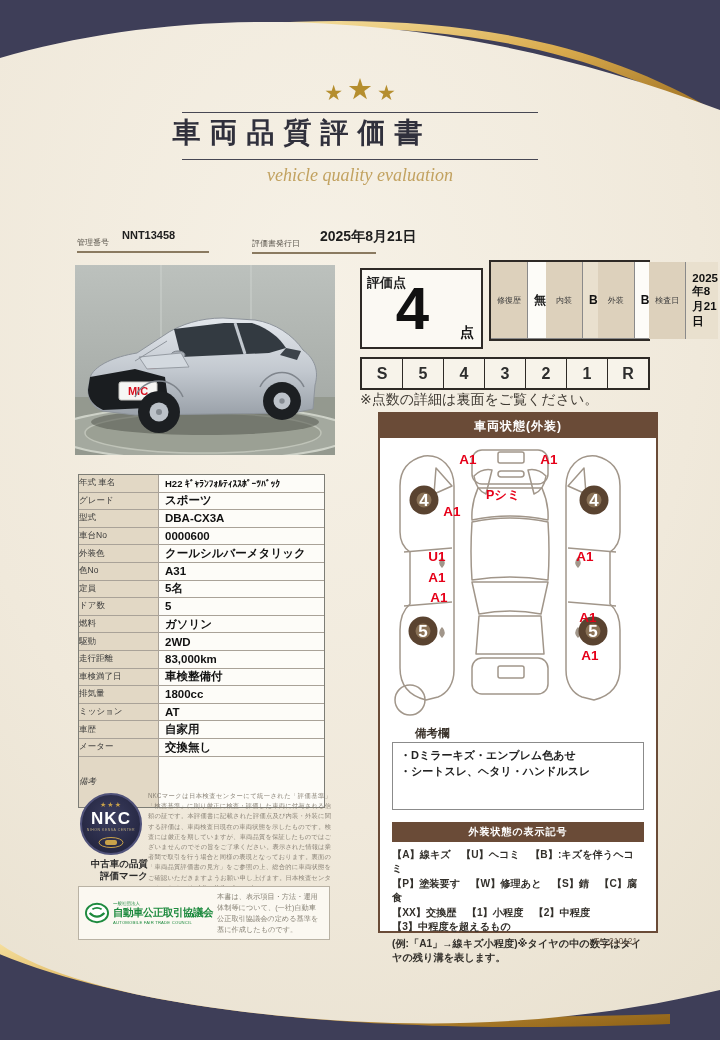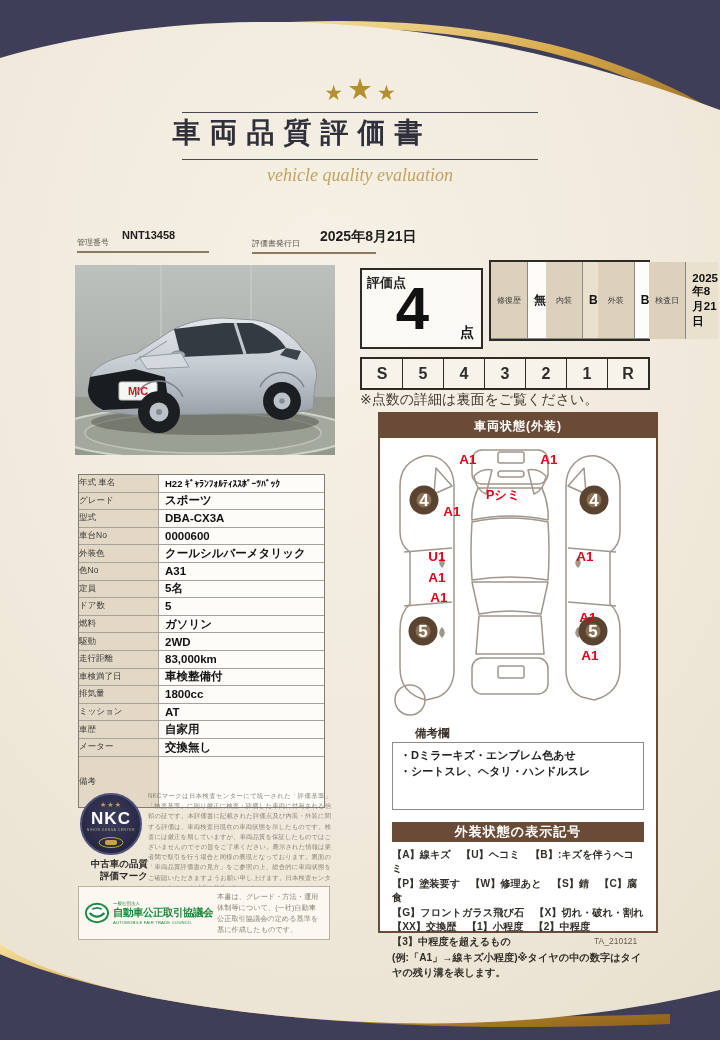--- a/index.html
+++ b/index.html
@@ -48,28 +48,28 @@
   .scale span:last-child{border-right:none;}
   .scale-note{left:360px;top:391px;font-size:14px;color:#3f3a33;z-index:3;}
   
   .spec{left:78px;top:474px;width:245px;border:1.5px solid #7d7d76;background:#fdfcf8;z-index:3;}
   .spec-row{display:flex;height:16.6px;border-bottom:1px solid #a9a298;}
   .spec-row:last-child{border-bottom:none;}
   .spec-row .kl{width:80px;background:#e2d8c5;font-size:8.5px;color:#3a3a3a;display:flex;align-items:center;border-right:1px solid #a9a298;box-sizing:border-box;}
   .spec-row .kv{flex:1;display:flex;align-items:center;padding-left:6px;font-size:11.5px;font-weight:bold;color:#111;}
   .spec-row .kv.small{font-size:9.5px;}
   .spec-row.tall{height:50px;}
-  .spec-row.tall .kl{align-items:center;}
+  .spec-row.tall .kl{align-items:center;font-style:italic;}
   
   .panel{left:378px;top:412px;width:280px;height:521px;border:2px solid #6a4b37;background:#fff;z-index:3;box-sizing:border-box;}
   .panel-head{height:24px;background:#6a4b37;color:#fff;font-size:12px;font-weight:bold;display:flex;align-items:center;justify-content:center;letter-spacing:1px;}
   .notes-title{position:absolute;left:12px;top:312px;font-size:11.5px;font-weight:bold;color:#3c342c;margin-left:23px;}
   .notes-box{position:absolute;left:12px;top:328px;width:252px;height:68px;border:1px solid #8b8b8b;box-sizing:border-box;padding:5px 7px;}
   .notes-box div{font-size:11px;font-weight:600;color:#222;line-height:1.45;}
-  .legend-bar{position:absolute;left:12px;top:408px;width:252px;height:20px;background:#6a4b37;color:#fff;font-size:13px;font-weight:bold;display:flex;align-items:center;justify-content:center;letter-spacing:1px;}
+  .legend-bar{position:absolute;left:12px;top:408px;width:252px;height:20px;background:#6a4b37;color:#fff;font-size:10px;font-weight:bold;display:flex;align-items:center;justify-content:center;letter-spacing:1px;}
   .legend{position:absolute;left:12px;top:434px;width:252px;}
   .legend div.ln{font-size:10.2px;font-weight:bold;color:#33302b;line-height:1.42;}
   .legend .tiny{font-size:6.5px;color:#6b5f52;margin-top:2px;font-weight:normal;}
   .ta-code{left:594px;top:936px;font-size:8.5px;color:#6e5c4c;z-index:3;}
   
   .nkc-logo{left:80px;top:793px;width:62px;height:62px;border-radius:50%;
     background:radial-gradient(circle at 50% 40%, #3c3e60 0%, #262843 70%);
     border:2px solid #50527a;box-sizing:border-box;text-align:center;z-index:3;}
   .nkc-logo .nstars{font-size:7px;color:#c9a24a;line-height:10px;margin-top:5px;letter-spacing:1px;}
   .nkc-logo .nkc{font-size:17px;font-weight:bold;color:#fff;line-height:17px;letter-spacing:1px;}
@@ -359,21 +359,20 @@
   <div class="notes-title">備考欄</div>
   <div class="notes-box">
     <div>・Dミラーキズ・エンブレム色あせ</div>
     <div>・シートスレ、ヘタリ・ハンドルスレ</div>
   </div>
 
   <div class="legend-bar">外装状態の表示記号</div>
   <div class="legend">
     <div class="ln">【A】線キズ　【U】ヘコミ　【B】:キズを伴うヘコミ</div>
     <div class="ln">【P】塗装要す　【W】修理あと　【S】錆　【C】腐食</div>
-    <div class="ln">【G】フロントガラス飛び石　【X】切れ・破れ・割れ</div>
     <div class="ln">【XX】交換歴　【1】小程度　【2】中程度</div>
     <div class="ln">【3】中程度を超えるもの</div>
     <div class="ln tiny">(例:「A1」→線キズ小程度)※タイヤの中の数字はタイヤの残り溝を表します。</div>
   </div>
 </div>
 <div class="abs ta-code">TA_210121</div>
 
 <div class="abs nkc-logo">
   <div class="nstars">★★★</div>
   <div class="nkc">NKC</div>
@@ -397,14 +396,14 @@
       <ellipse cx="13" cy="13" rx="12" ry="10" fill="#ffffff" stroke="#1d8a3e" stroke-width="2"></ellipse>
       <path d="M5,13 Q13,21 21,13" fill="none" stroke="#1d8a3e" stroke-width="2.5"></path>
       <path d="M8,9 Q13,6 18,9" fill="none" stroke="#1d8a3e" stroke-width="2"></path>
     </svg>
     <div class="ftc-names">
       <span class="ftc-pre">一般社団法人</span>
       <span class="ftc-main">自動車公正取引協議会</span>
       <span class="ftc-en">AUTOMOBILE FAIR TRADE COUNCIL</span>
     </div>
   </div>
-  <div class="ftc-note">本書は、グレード・方法・運用体制等について、(一社)自動車公正取引協議会の定める基準を基に作成したものです。</div>
+  <div class="ftc-note">本書は、表示項目・方法・運用体制等について、(一社)自動車公正取引協議会の定める基準を基に作成したものです。</div>
 </div>
 
 </body></html>

